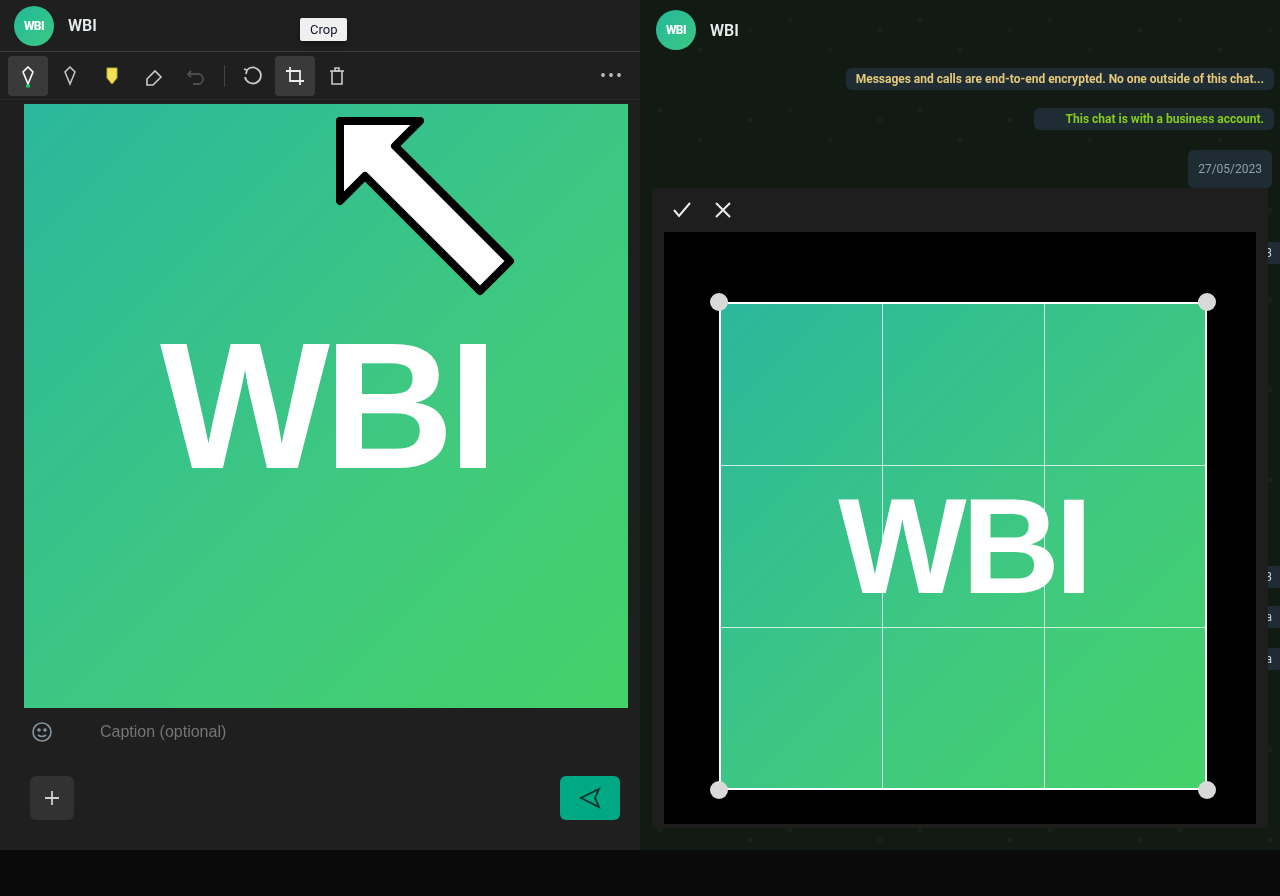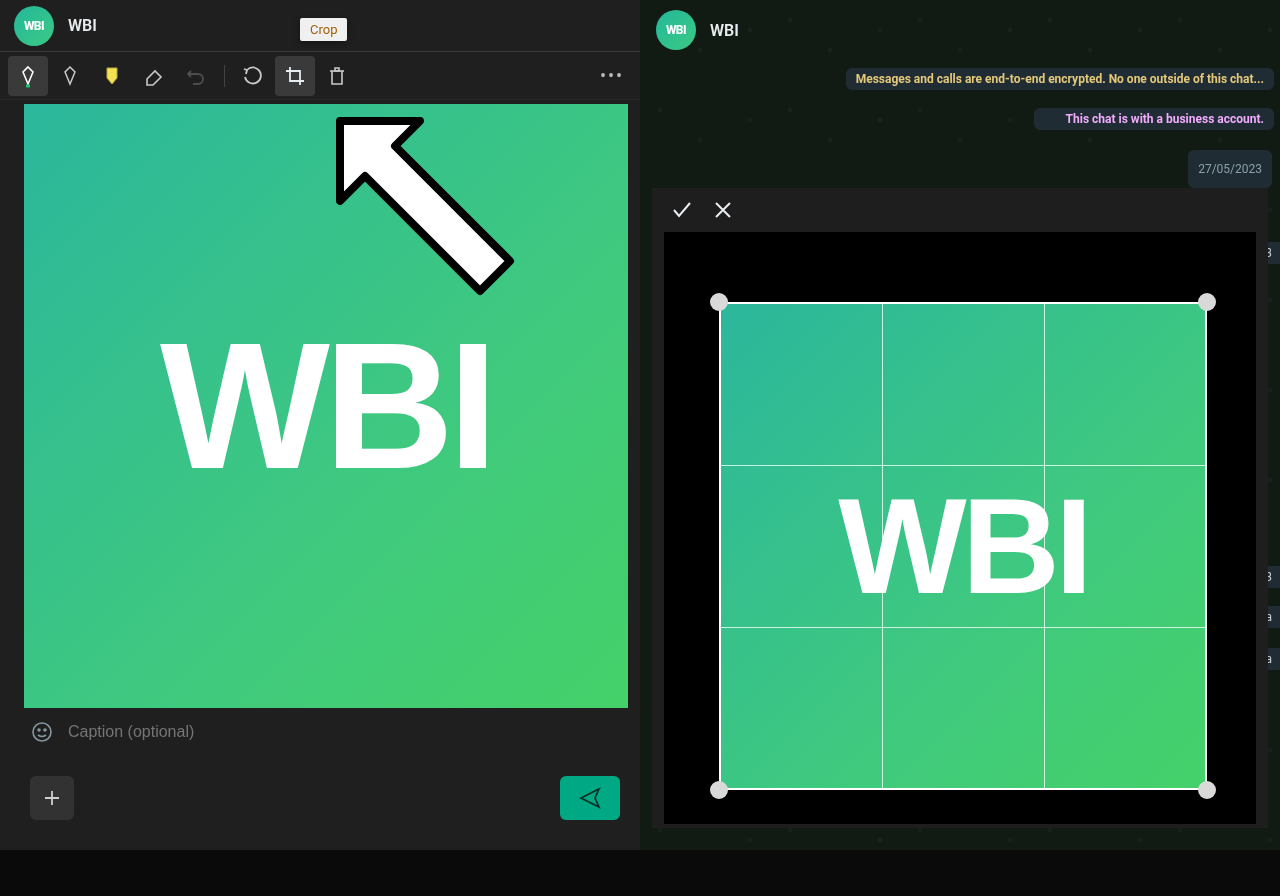--- a/index.html
+++ b/index.html
@@ -32,21 +32,21 @@
     background: linear-gradient(135deg,#23b89a,#3cc984);
     display: flex; align-items: center; justify-content: center;
     color: #fff; font-weight: 800; font-size: 12px;
     letter-spacing: -0.5px;
   }
   .chat-title { margin-left: 14px; font-size: 16px; font-weight: 600; color: #e9edef; }
 
   .tooltip {
     position: absolute;
     top: 18px; left: 300px;
-    background: #f0f0f0; color: #a16207;
+    background: #f0f0f0; color: #0f172a;
     font-size: 13px;
     padding: 4px 10px;
     border-radius: 2px;
     z-index: 40;
     box-shadow: 0 2px 6px rgba(0,0,0,.4);
     text-align: center;
   }
 
   .toolbar {
     display: flex; align-items: center;
@@ -86,21 +86,21 @@
     transform: rotate(0deg);
   }
 
   .caption-row {
     position:absolute; left:30px; top:720px;
     display:flex; align-items:center; gap:14px;
     width: 580px;
   }
   .caption-input {
     background: transparent; border: none; color:#8696a0;
-    font-size: 16px; outline:none; flex:1;
+    font-size: 16px; outline:none; flex:1;margin-left:32px;
   }
 
   .bottom-bar {
     position:absolute; left:30px; right:20px; bottom:30px;
     display:flex; align-items:center; justify-content:space-between;
   }
   .square-btn {
     width:44px; height:44px; border-radius:6px;
     background:#323232; display:flex; align-items:center; justify-content:center;
     color:#c9c9c9; cursor:pointer;
@@ -133,21 +133,21 @@
     height: 60px;
   }
   .sys-msg {
     position:absolute; right:6px;
     background:#1f2c33; color:#e4c87a;
     font-size:12px; padding:4px 10px;
     border-radius:6px;
     white-space: nowrap;
     font-weight: bold;
   }
-  .sys-msg.grey { color:#f0abfc;padding-left:32px; }
+  .sys-msg.grey { color:#84cc16;padding-left:32px; }
   .date-pill {
     position:absolute;
     background:#1f2c33; color:#8aa0aa;
     font-size:12px; padding:12px 10px;
     border-radius:6px;
   }
   .partial-bubble {
     position:absolute; right:0;
     background:#1f2c33; color:#c4d0d6;
     font-size:12px; padding:4px 8px;

